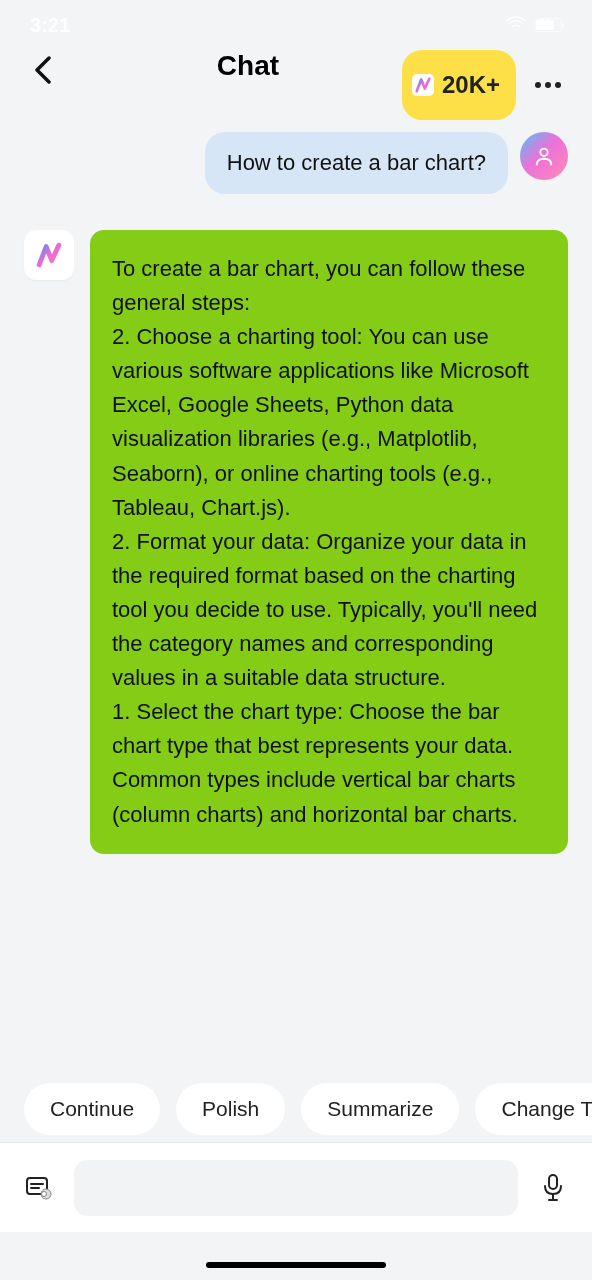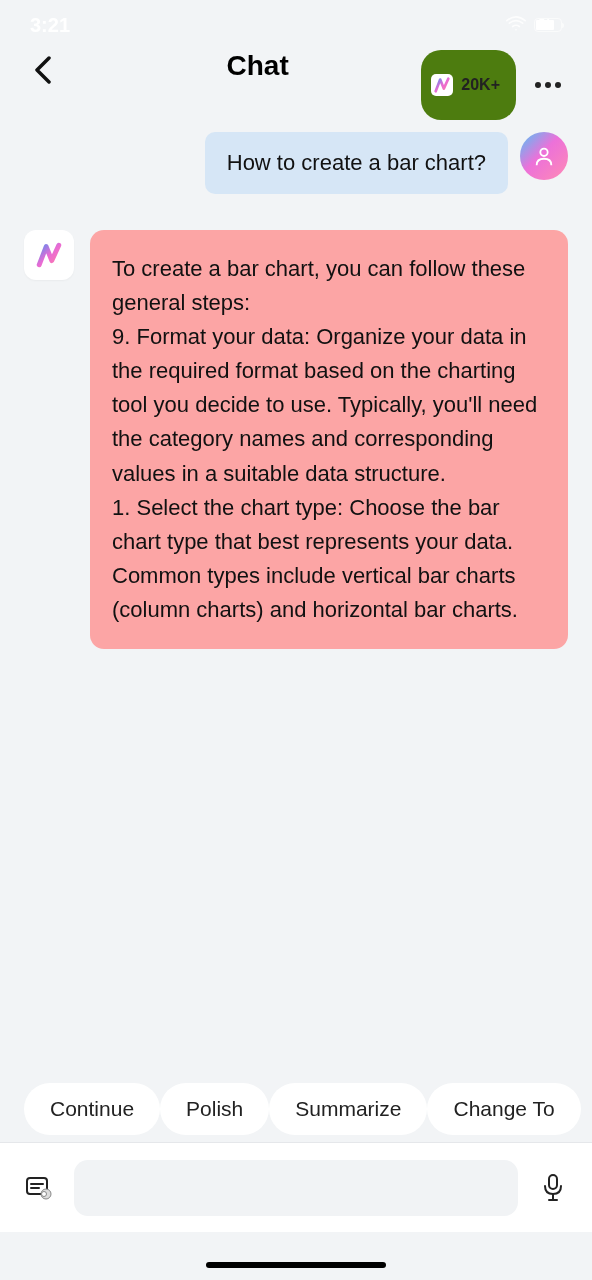--- a/index.html
+++ b/index.html
@@ -79,27 +79,27 @@
     }
     .nav-title {
       flex: 1;
       text-align: center;
       font-size: 28px;
       font-weight: 700;
       color: #000;
       margin-left: 30px;
     }
     .count-pill {
-      background: #4d7c0f;
+      background: #fde047;
       border-radius: 20px;
       padding: 6px 16px 6px 10px;
       display: flex;
       align-items: center;
       gap: 8px;
-      font-size: 16px;
+      font-size: 24px;
       font-weight: 600;
       color: #222;
     }
     .count-pill .logo-box {
       width: 22px;
       height: 22px;
       background: #fff;
       border-radius: 5px;
       display: flex;
       align-items: center;
@@ -121,21 +121,21 @@
     }
     .user-row {
       display: flex;
       justify-content: flex-end;
       align-items: flex-start;
       gap: 12px;
       margin-bottom: 36px;
     }
     .user-bubble {
       background: #d6e6f6;
-      border-radius: 10px;
+      border-radius: 20px;
       padding: 18px 22px;
       font-size: 22px;
       color: #111;
       max-width: 420px;
     }
     .user-avatar {
       width: 48px;
       height: 48px;
       border-radius: 50%;
       background: linear-gradient(135deg, #4fc3f7 0%, #ec71d9 45%, #ff8ab4 100%);
@@ -154,21 +154,21 @@
       height: 50px;
       border-radius: 12px;
       background: #fff;
       display: flex;
       align-items: center;
       justify-content: center;
       flex-shrink: 0;
       box-shadow: 0 1px 2px rgba(0,0,0,0.04);
     }
     .bot-bubble {
-      background: #fca5a5;
+      background: #84cc16;
       border-radius: 14px;
       padding: 22px 22px;
       font-size: 22px;
       line-height: 1.55;
       color: #111;
       flex: 1;
       max-height: 760px;
       overflow: hidden;
     }
     .bot-bubble p { margin: 0; }
@@ -178,20 +178,21 @@
       height: 60px;
       background: linear-gradient(to bottom, rgba(242,244,246,0), #f2f4f6);
       pointer-events: none;
     }
     .suggestions {
       position: absolute;
       bottom: 145px;
       left: 0;
       right: 0;
       display: flex;
+      gap: 16px;
       padding: 0 24px;
       overflow: hidden;
       white-space: nowrap;
     }
     .chip {
       background: #fff;
       border-radius: 26px;
       padding: 14px 26px;
       font-size: 21px;
       color: #222;
@@ -308,21 +309,22 @@
             <linearGradient id="g2" x1="0" y1="0" x2="1" y2="1">
               <stop offset="0%" stop-color="#5b8def"></stop>
               <stop offset="50%" stop-color="#e96bd4"></stop>
               <stop offset="100%" stop-color="#ff7aa8"></stop>
             </linearGradient>
           </defs>
         </svg>
     </div>
     <div class="bot-bubble">
       <p>To create a bar chart, you can follow these general steps:</p>
-      <p>9. Format your data: Organize your data in the required format based on the charting tool you decide to use. Typically, you'll need the category names and corresponding values in a suitable data structure.</p>
+      <p>2. Choose a charting tool: You can use various software applications like Microsoft Excel, Google Sheets, Python data visualization libraries (e.g., Matplotlib, Seaborn), or online charting tools (e.g., Tableau, Chart.js).</p>
+      <p>2. Format your data: Organize your data in the required format based on the charting tool you decide to use. Typically, you'll need the category names and corresponding values in a suitable data structure.</p>
       <p>1. Select the chart type: Choose the bar chart type that best represents your data. Common types include vertical bar charts (column charts) and horizontal bar charts.</p>
     </div>
   </div>
 </div>
 
 <div class="fade-bottom"></div>
 
 <div class="suggestions">
   <div class="chip">Continue</div>
   <div class="chip">Polish</div>

